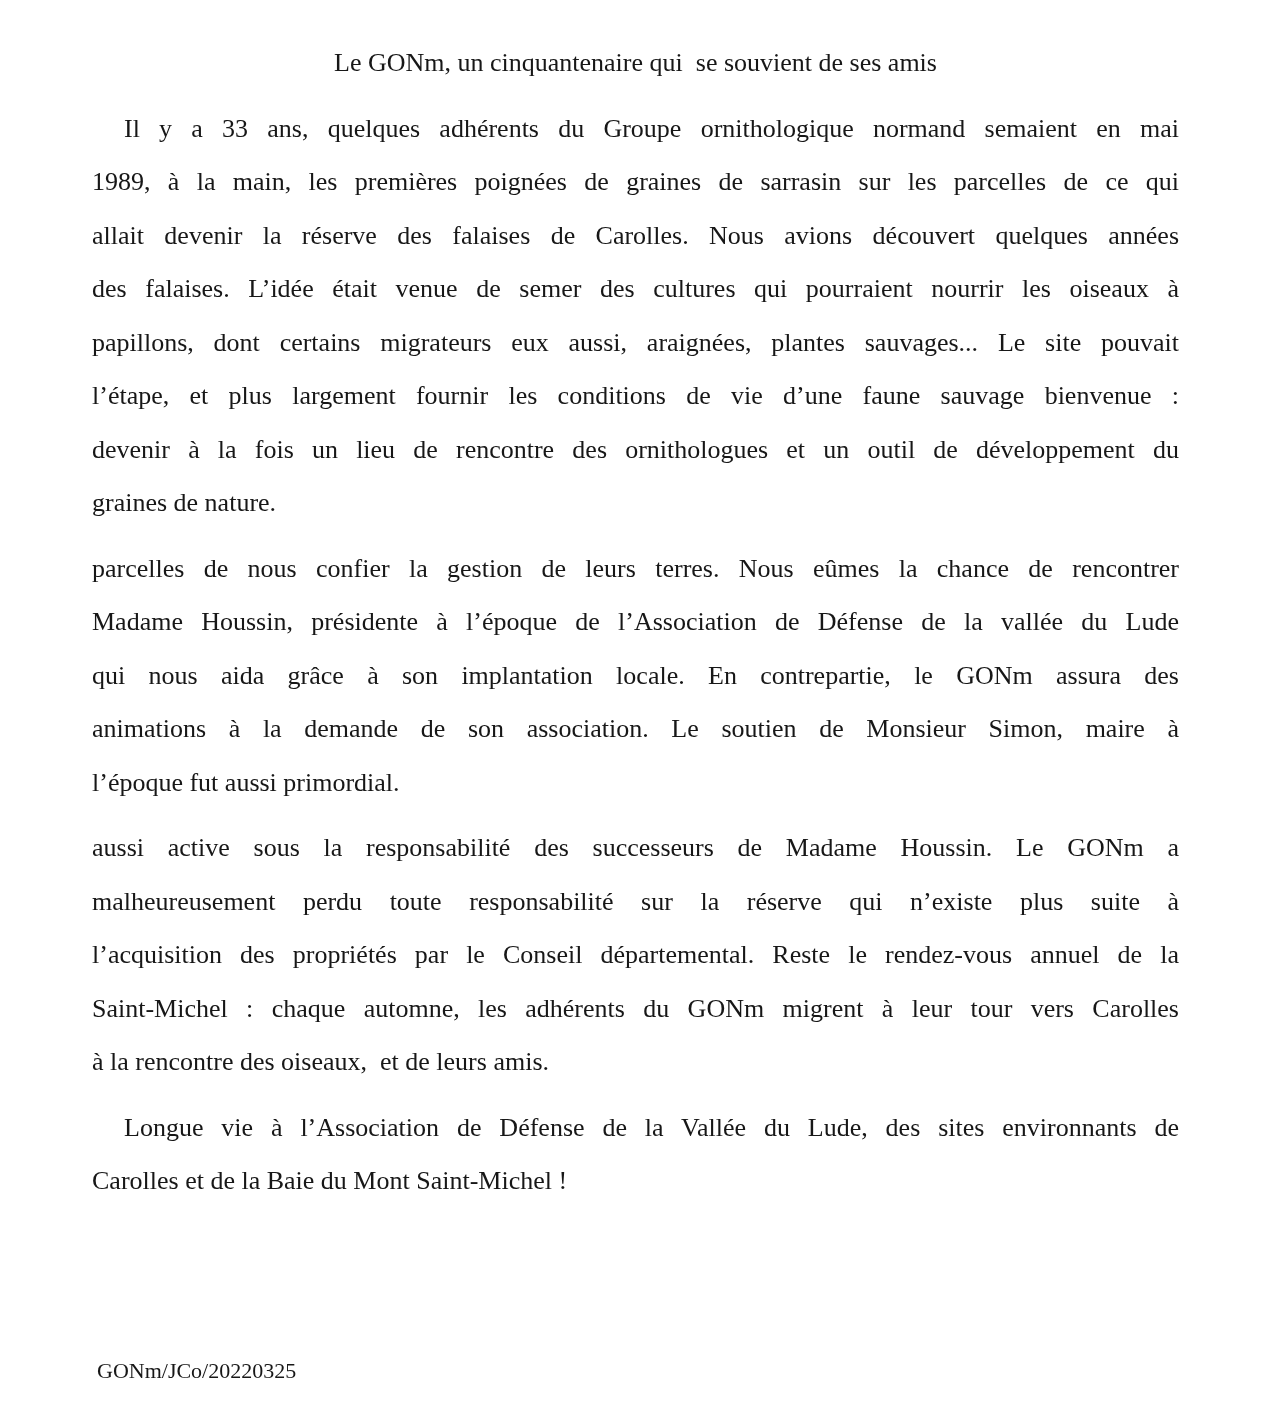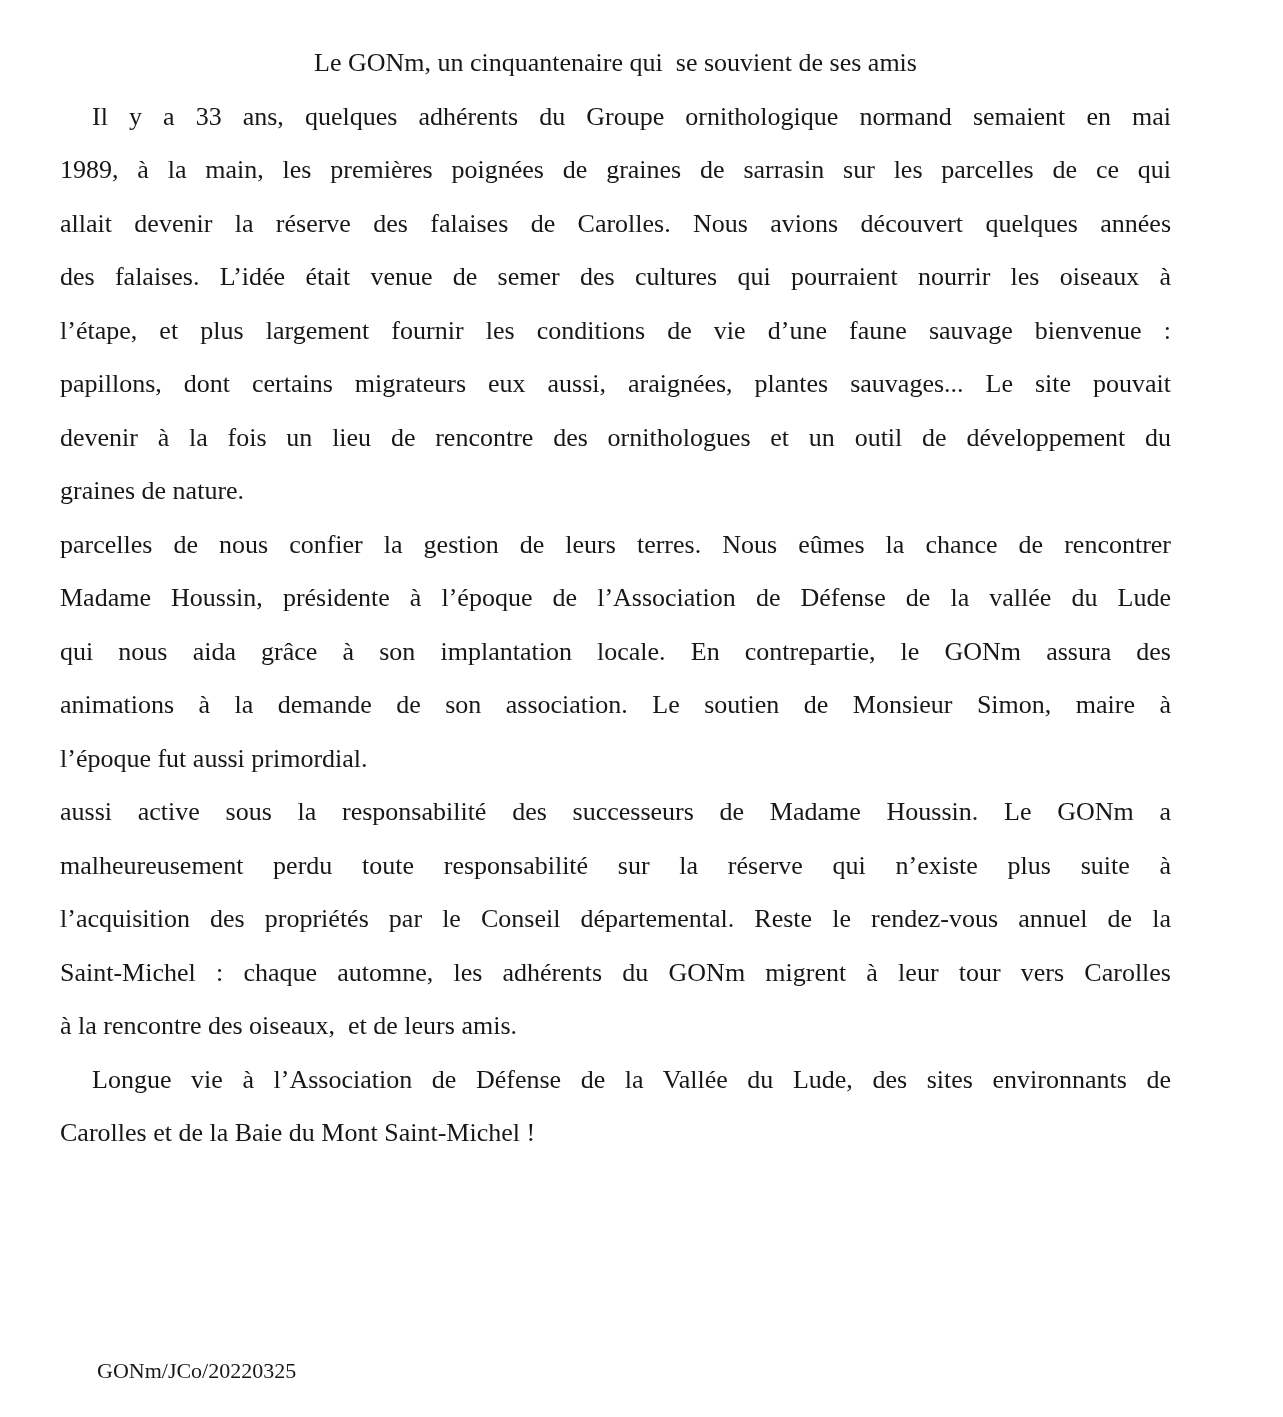--- a/index.html
+++ b/index.html
@@ -11,32 +11,32 @@
     position: relative;
     width: 1283px;
     height: 1417px;
     background: #ffffff;
     overflow: hidden;
     font-family: "Liberation Serif", "DejaVu Serif", serif;
     color: #171717;
   }
   .content {
     position: absolute;
-    left: 60px;
+    left: 80px;
     top: 36px;
     width: 1111px;
   }
   .title {
     font-size: 26px;
     line-height: 53.5px;
     text-align: center;
     white-space: pre-wrap;
   }
   .paragraph {
-    margin: 0;
+    margin: 12px;
   }
   .line {
     font-size: 26px;
     line-height: 53.5px;
     text-align: justify;
     text-align-last: justify;
   }
   .line.first {
     text-indent: 32px;
   }
@@ -59,22 +59,22 @@
 
 <div class="page" style="background: rgb(255, 255, 255); color: rgb(23, 23, 23);">
   <div class="content">
     <div class="title">Le GONm, un cinquantenaire qui  se souvient de ses amis</div>
     <div class="paragraphs">
         <div class="paragraph">
           <div class="line first">Il y a 33 ans, quelques adhérents du Groupe ornithologique normand semaient en mai</div>
           <div class="line">1989, à la main, les premières poignées de graines de sarrasin sur les parcelles de ce qui</div>
           <div class="line">allait devenir la réserve des falaises de Carolles. Nous avions découvert quelques années</div>
           <div class="line">des falaises. L’idée était venue de semer des cultures qui pourraient nourrir les oiseaux à</div>
+          <div class="line">papillons, dont certains migrateurs eux aussi,  araignées, plantes sauvages... Le site pouvait</div>
           <div class="line">l’étape, et plus largement fournir les conditions de vie d’une faune sauvage bienvenue :</div>
-          <div class="line">papillons, dont certains migrateurs eux aussi,  araignées, plantes sauvages... Le site pouvait</div>
           <div class="line">devenir à la fois un lieu de rencontre des ornithologues et un outil de développement du</div>
           <div class="line last">graines de nature.</div>
         </div>
         <div class="paragraph">
           <div class="line">parcelles de nous confier la gestion de leurs terres. Nous eûmes la chance de rencontrer</div>
           <div class="line">Madame Houssin, présidente à l’époque de l’Association de Défense de la vallée du Lude</div>
           <div class="line">qui nous aida grâce à son implantation locale. En contrepartie, le GONm assura des</div>
           <div class="line">animations à la demande de son association. Le soutien de Monsieur Simon, maire à</div>
           <div class="line last">l’époque fut aussi primordial.</div>
         </div>

